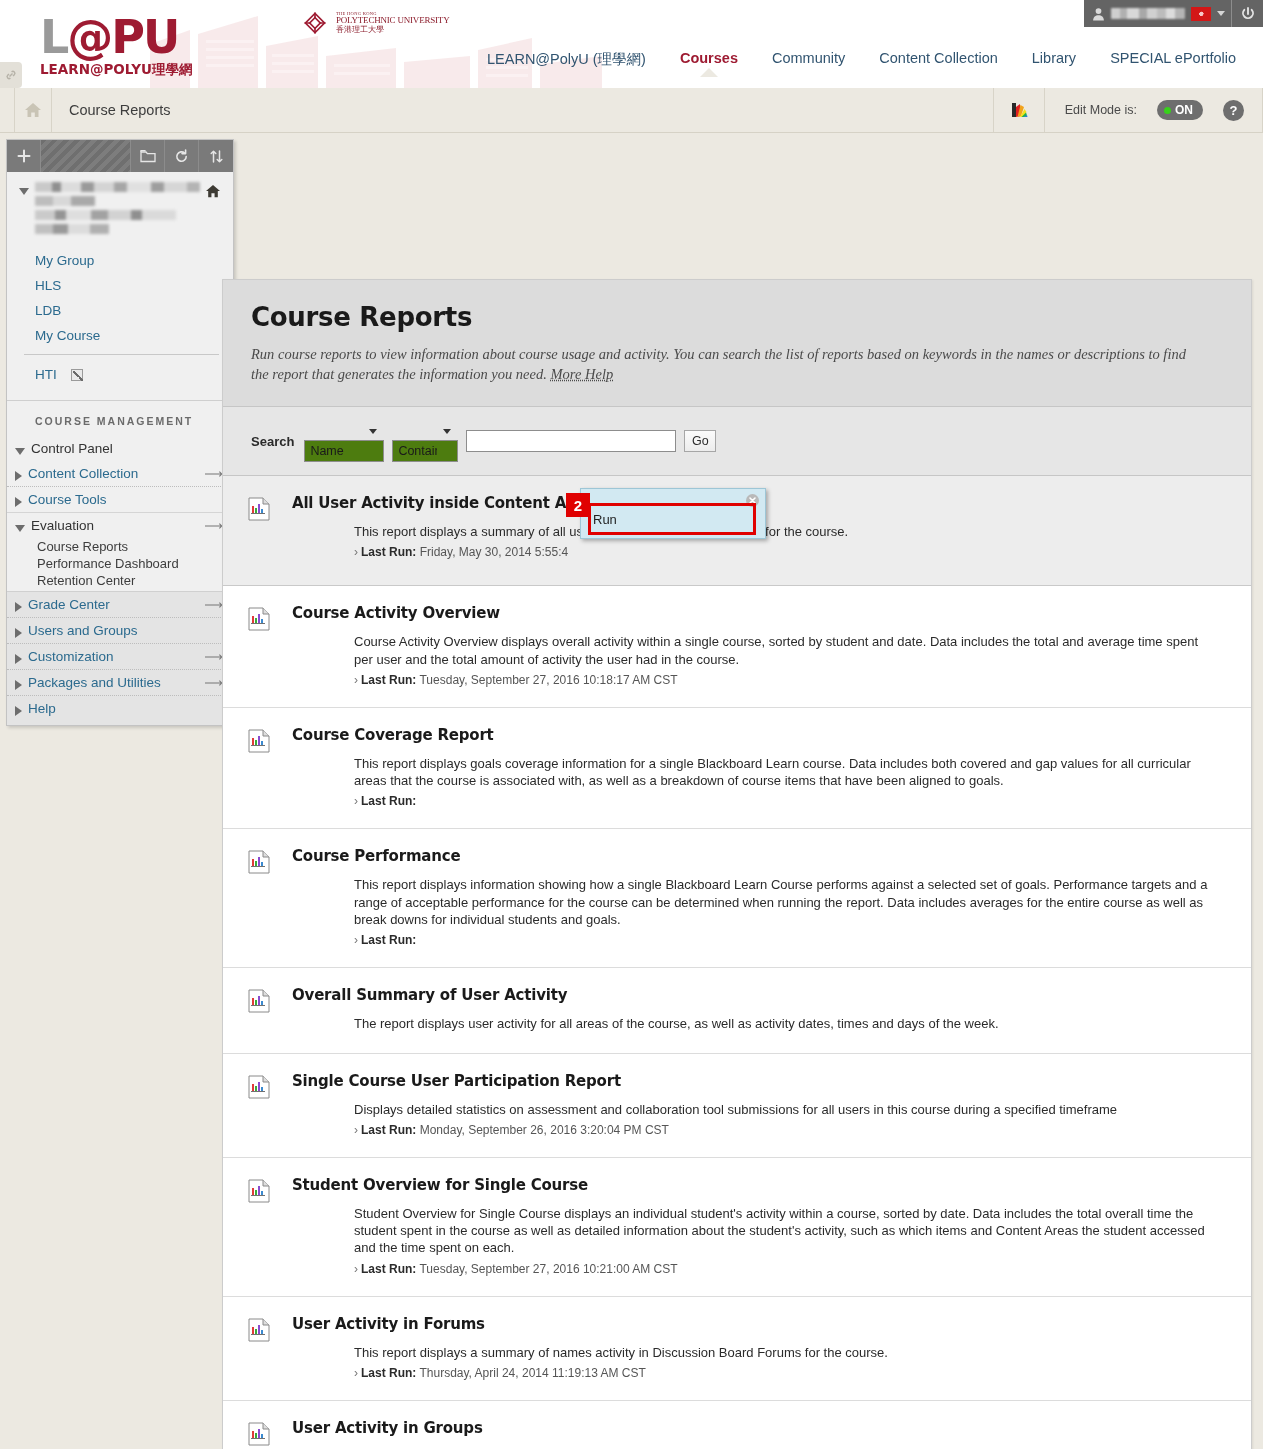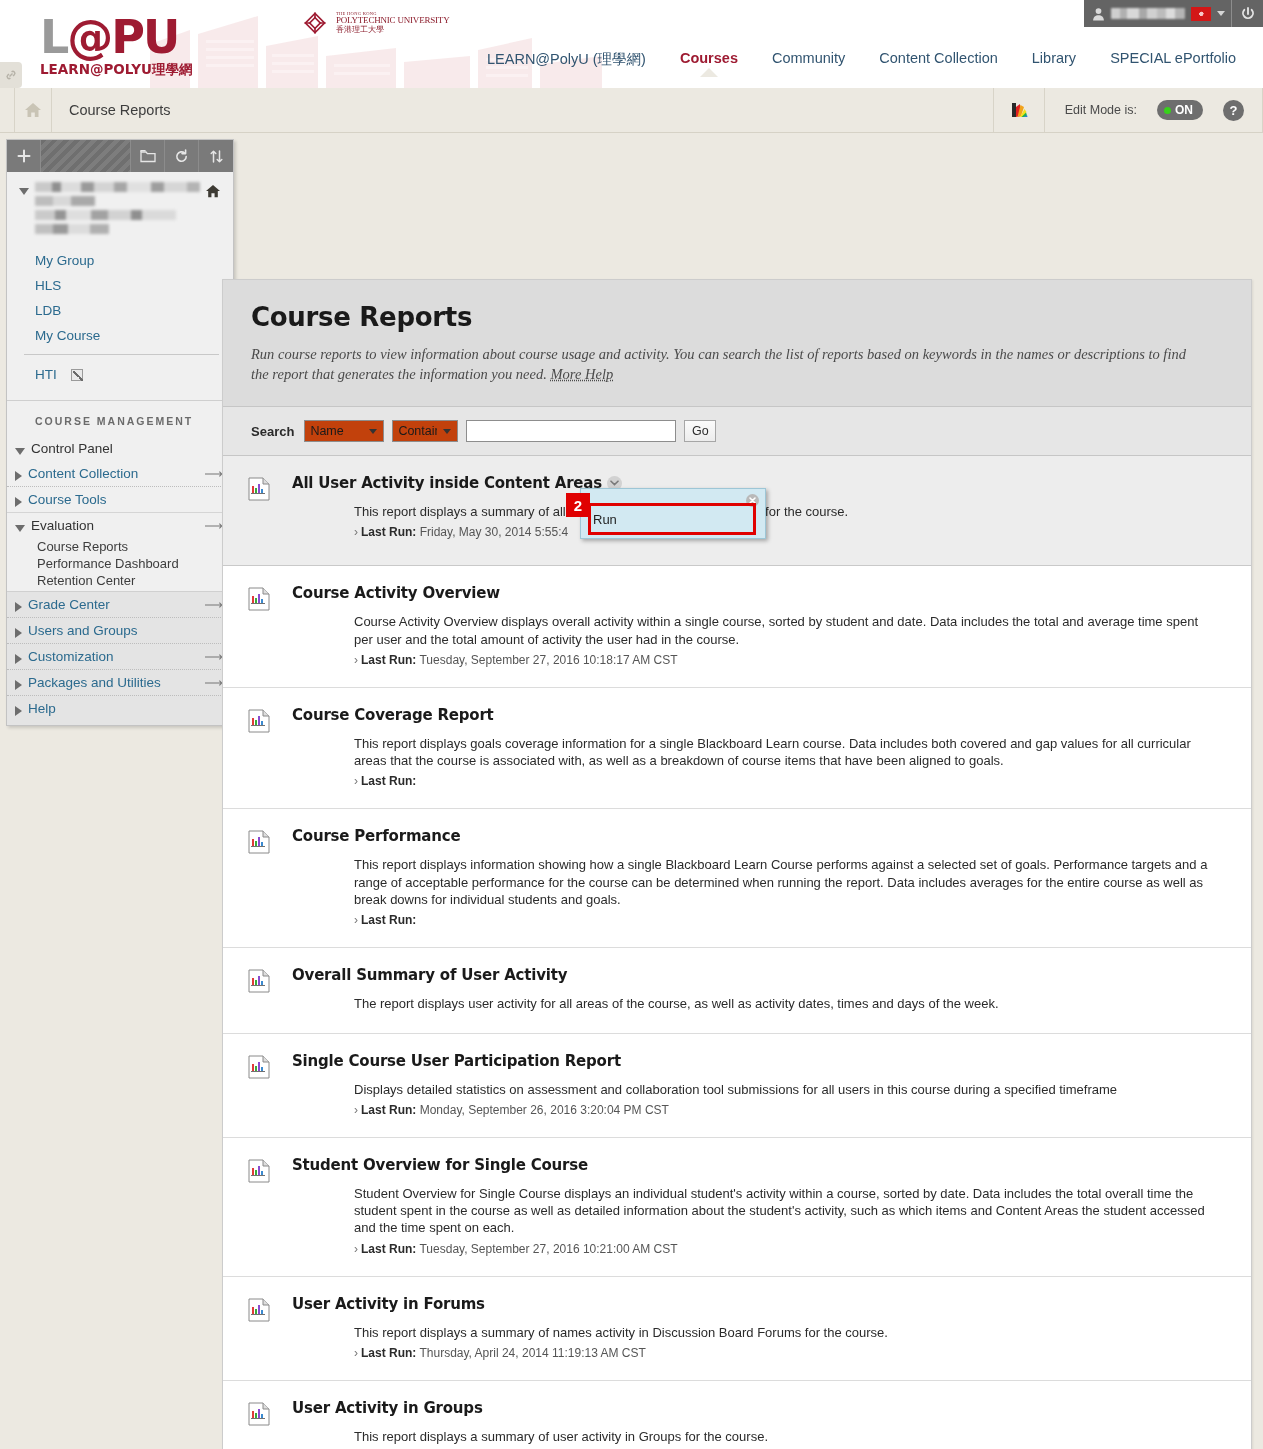--- a/index.html
+++ b/index.html
@@ -356,29 +356,30 @@
   }
   .search-bar {
     background: #e6e6e6;
     border-bottom: 1px solid #c6c6c6;
     padding: 13px 28px;
     display: flex; align-items: center; gap: 8px;
   }
   .search-label { font-size: 13px; font-weight: bold; color: #2b2b2b; margin-right: 2px; }
   .sel {
     appearance: none; -webkit-appearance: none;
-    background: #c2410c;
+    background: #4d7c0f;
     border: 1px solid #8d8d8d;
     font-size: 12.5px;
     color: #1a1a1a;
     height: 22px;
     padding: 0 20px 0 5px;
     font-family: "Liberation Sans", sans-serif;
     cursor: pointer;
     position: relative;
+    margin-top: 20px;
   }
   .sel-wrap { position: relative; display: inline-block; }
   .sel-wrap::after {
     content: "";
     position: absolute; right: 7px; top: 9px;
     width: 0;height: 0;
     border-left: 4px solid transparent;
     border-right: 4px solid transparent;
     border-top: 5px solid #333;
     pointer-events: none;

